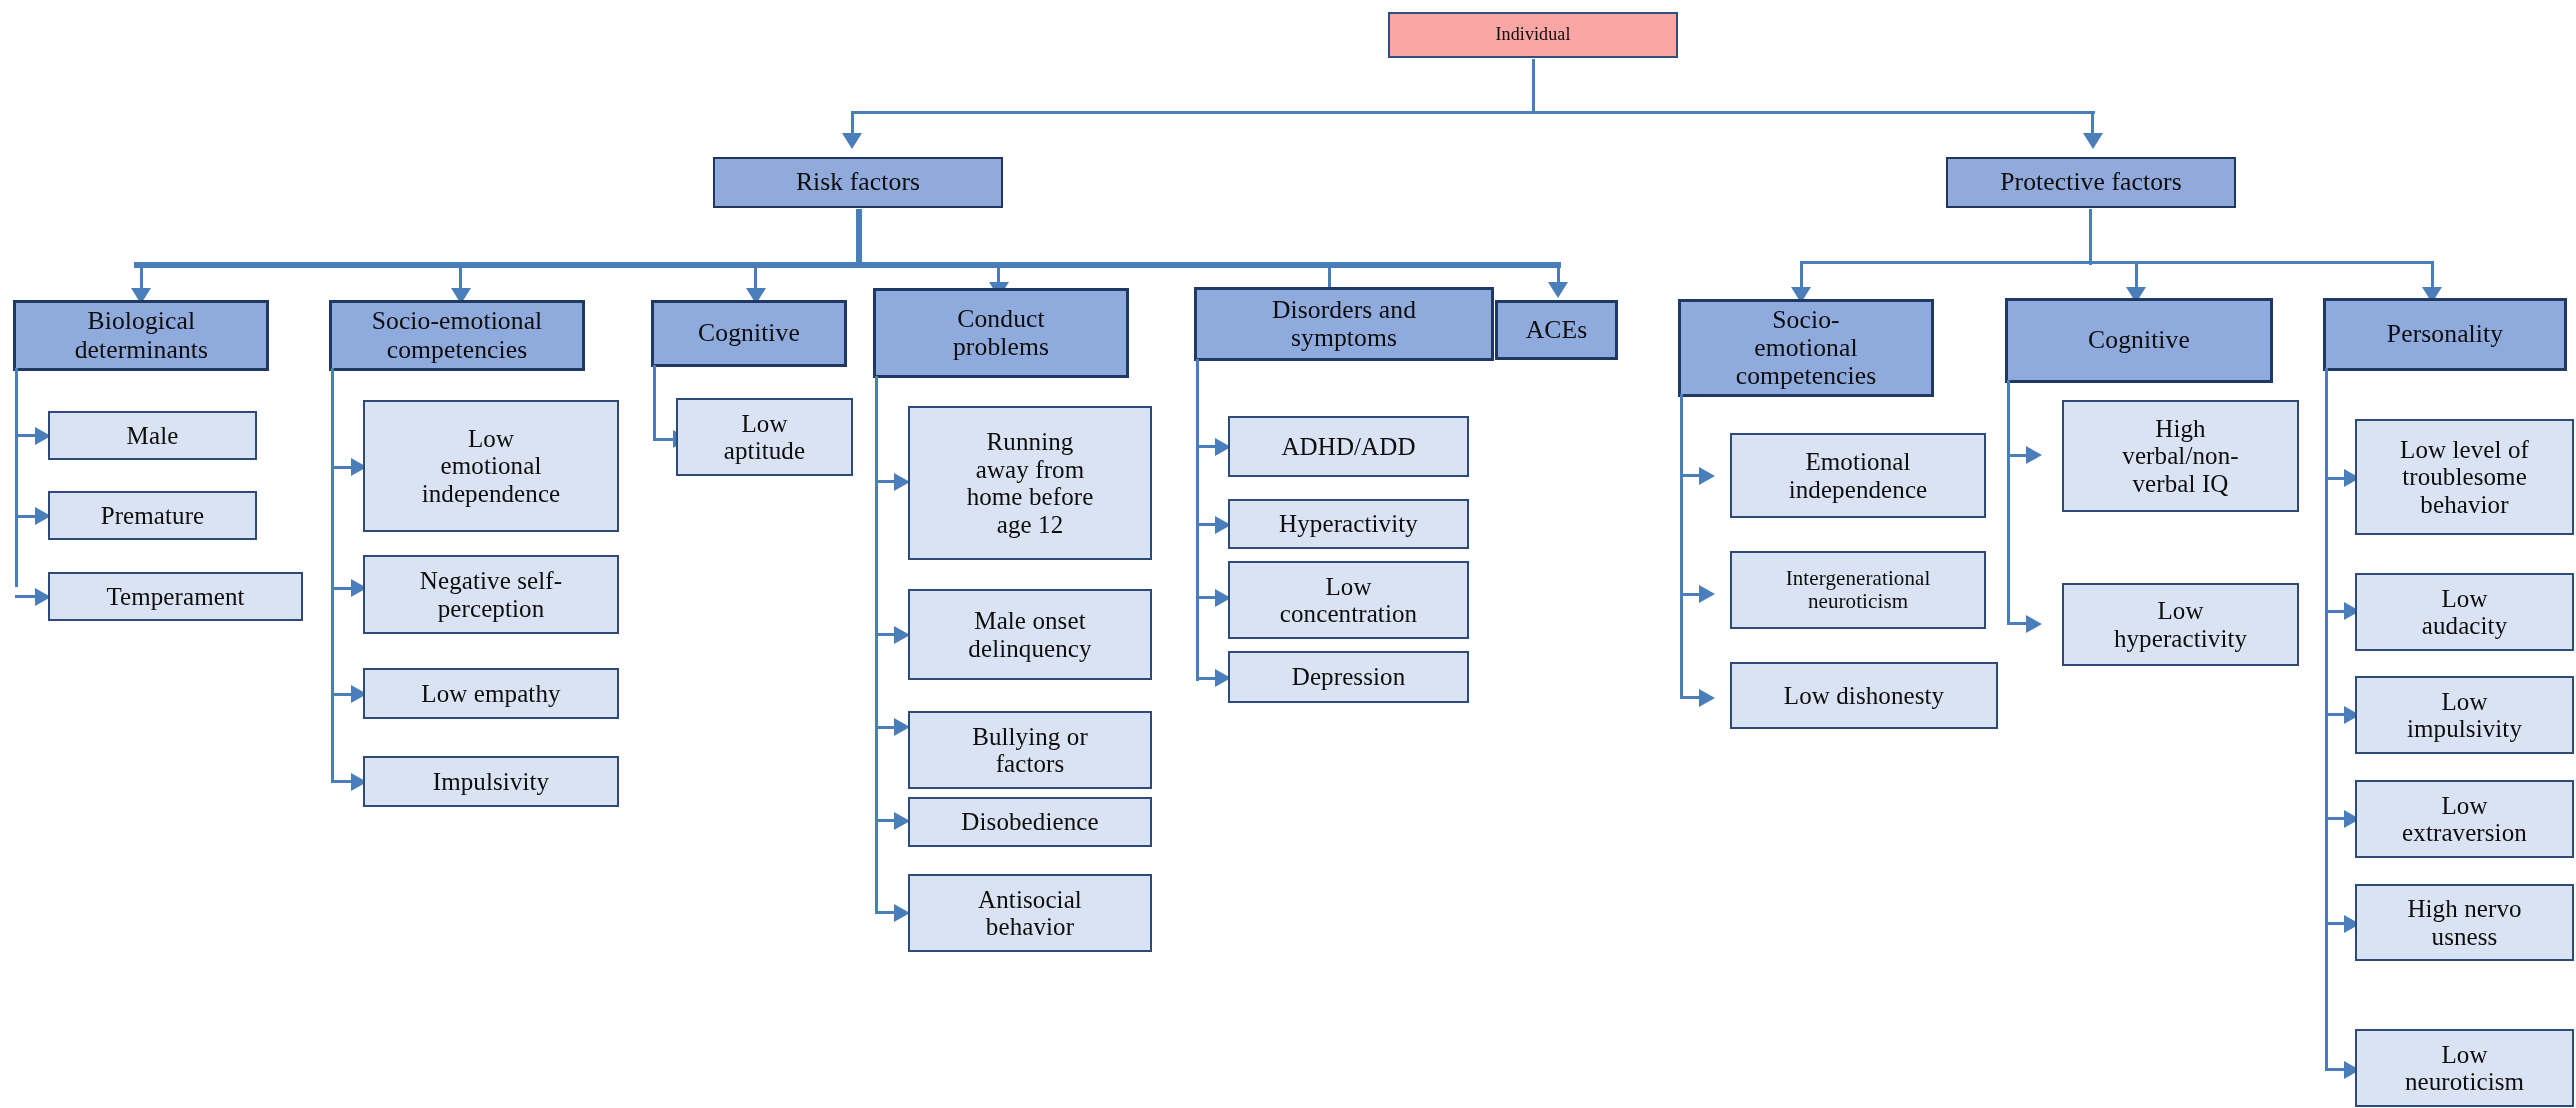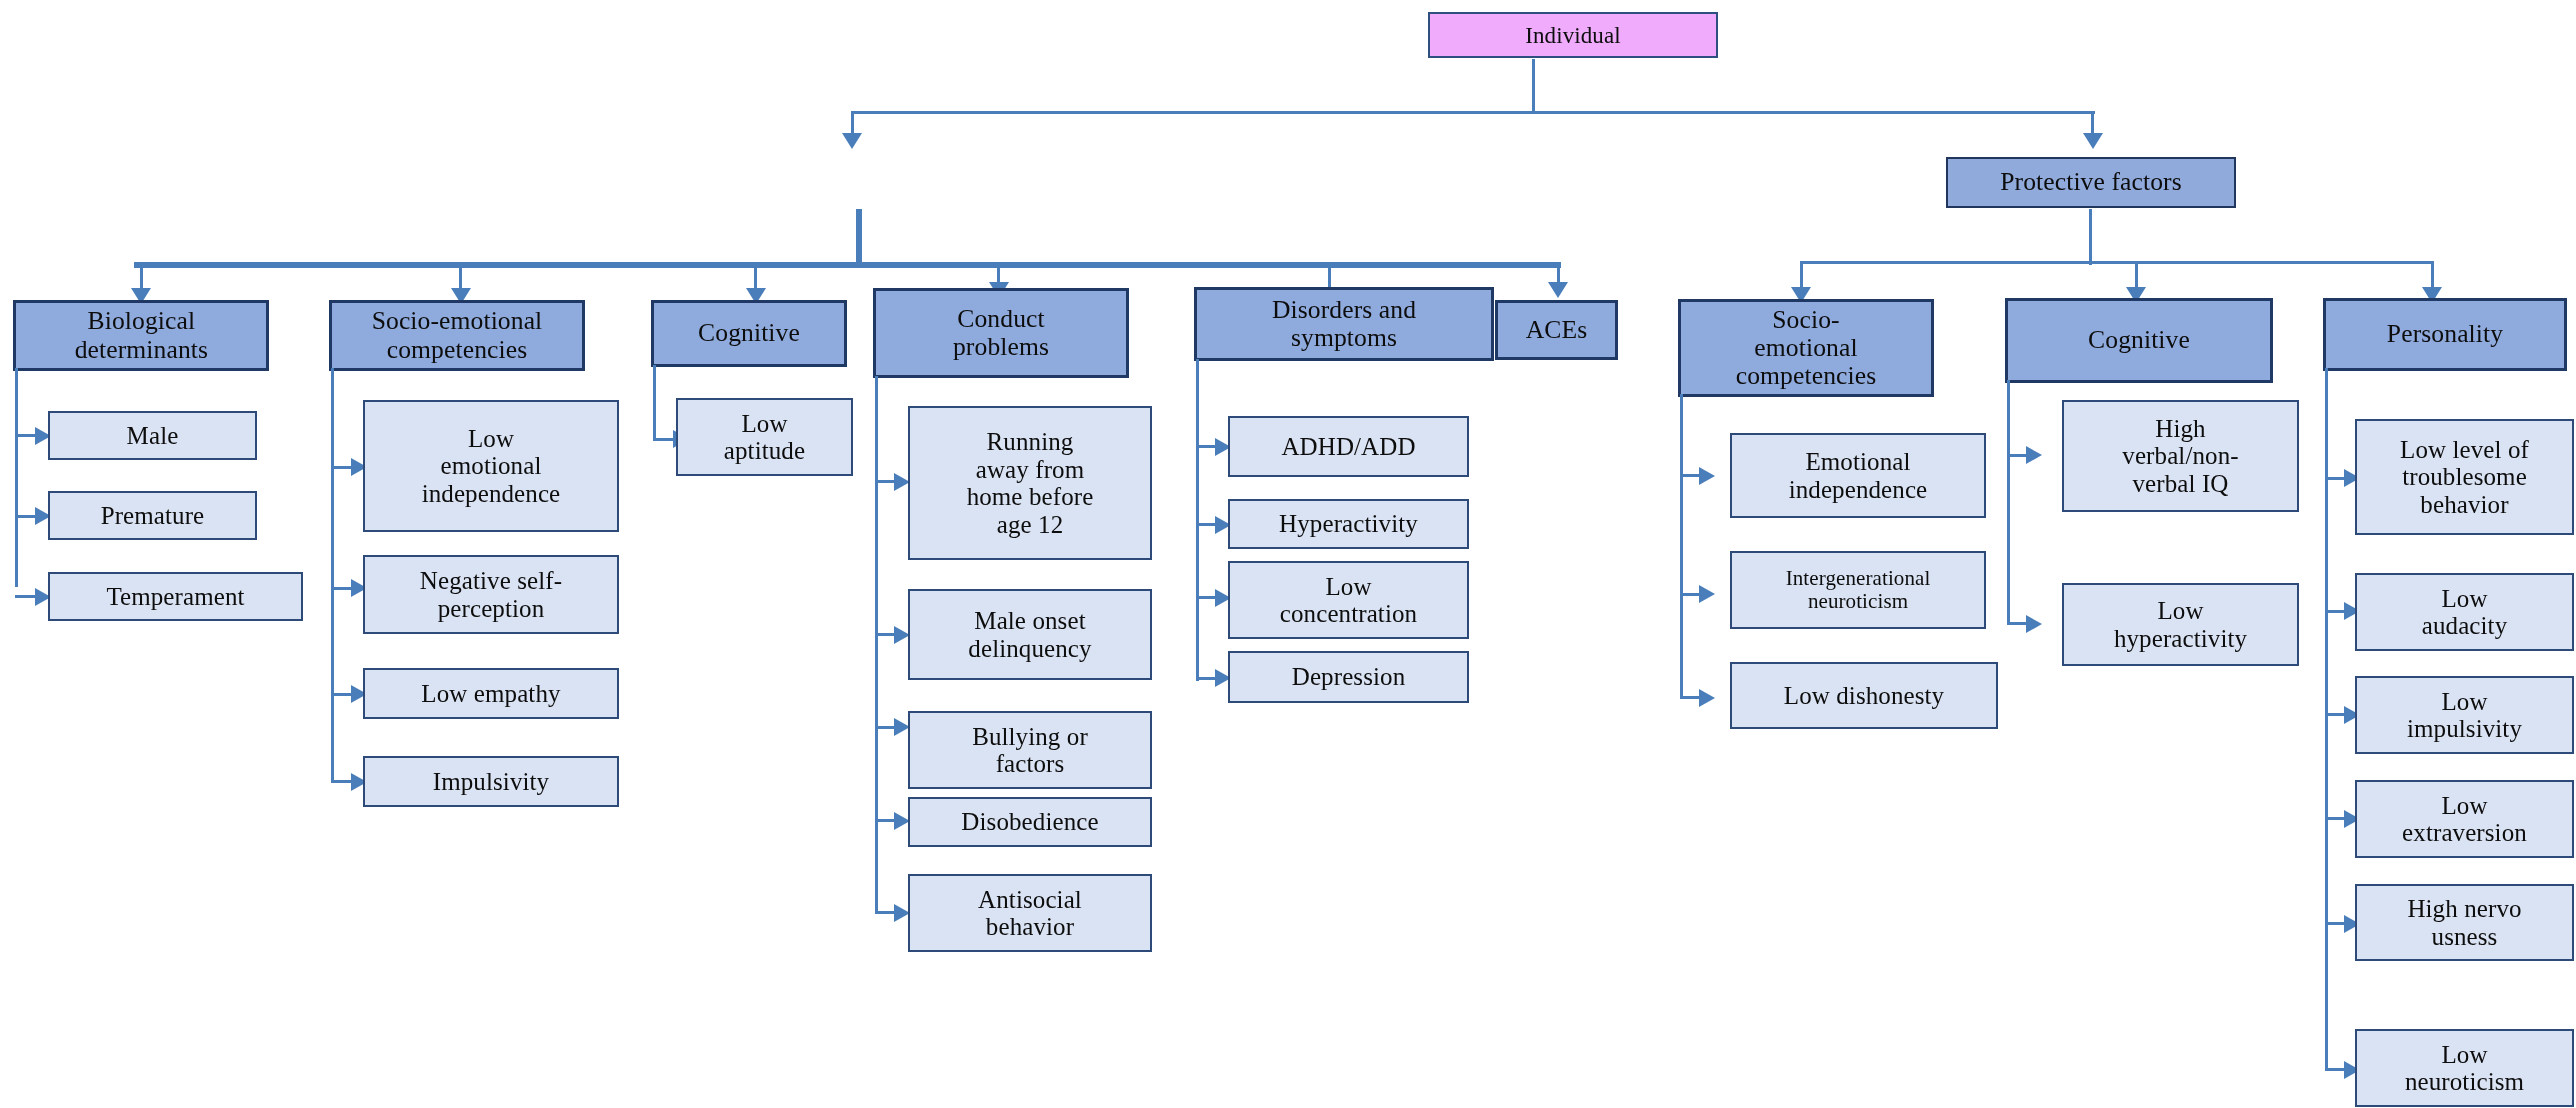--- a/index.html
+++ b/index.html
@@ -18,24 +18,23 @@
     display:flex;
     align-items:center;
     justify-content:center;
     text-align:center;
     color:#0d0d0d;
     line-height:1.10;
     white-space:pre-line;
     letter-spacing:0.1px;
   }
   .lvl0{                       
-    background:#f0abfc;
+    background:#fca5a5;
     border:2.4px solid #2f4f7f;
-    font-size:23px;
-    margin-left:40px;
+    font-size:18px;
   }
   .lvl1{                       
     background:#90aadc;
     border:2.4px solid #21365c;
     font-size:25.6px;
   }
   .lvl2{                       
     background:#8faadc;
     border:3px solid #1f3864;
     font-size:25.6px;
@@ -74,20 +73,21 @@
 
   <div class="box lvl0" style="left:1388px;top:12.2px;width:290px;height:46px;">Individual</div>
 
   <div class="ln v" style="left:1532px;top:59px;width:3px;height:54px;"></div>
   <div class="ln h" style="left:851px;top:111px;width:1244px;height:3px;"></div>
   <div class="ln v" style="left:851px;top:111px;width:3px;height:24.4px;"></div>
   <div class="arrow-d" style="left:842px;top:133px;"></div>
   <div class="ln v" style="left:2091px;top:111px;width:3px;height:24.4px;"></div>
   <div class="arrow-d" style="left:2083px;top:133px;"></div>
 
+  <div class="box lvl1" style="left:713px;top:157px;width:290px;height:51px;">Risk factors</div>
 
   <div class="box lvl1" style="left:1946px;top:157px;width:290px;height:51px;">Protective factors</div>
 
   <div class="ln thick v" style="left:856px;top:209px;width:5.5px;height:56px;"></div>
   <div class="ln thick h" style="left:134px;top:262px;width:1427px;height:5.5px;"></div>
 
   <div class="ln v" style="left:140px;top:262px;width:3px;height:28px;"></div>
   <div class="arrow-d" style="left:131px;top:288px;"></div>
 
   <div class="ln v" style="left:459px;top:262px;width:3px;height:28px;"></div>

